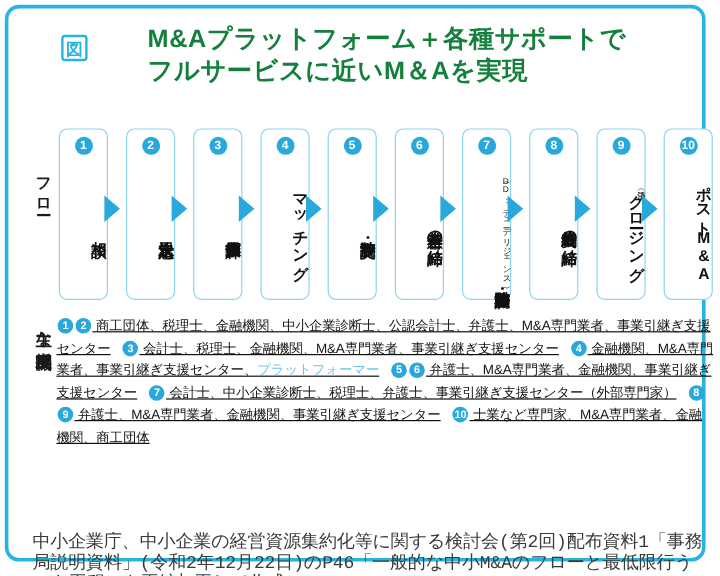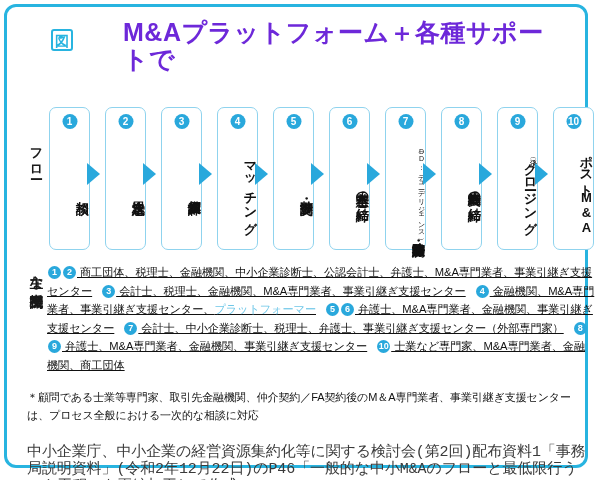--- a/index.html
+++ b/index.html
@@ -22,21 +22,21 @@
   .hdr{position:absolute;left:0;top:12px;width:100%;height:62px;}
   .zu-badge{
     position:absolute;left:44px;top:10px;
     width:22px;height:22px;
     border:2px solid #28b4e0;border-radius:3px;
     color:#28b4e0;font-size:14px;line-height:20px;text-align:center;
     font-weight:700;box-sizing:border-box;
   }
   .title{
     position:absolute;left:116px;top:0px;width:440px;
-    font-size:25px;line-height:27px;font-weight:700;color:#6d28d9;
+    font-size:21px;line-height:27px;font-weight:700;color:#15803d;
     letter-spacing:.5px;
   }
 
   
   .row-label{
     position:absolute;
     font-size:13px;font-weight:700;color:#1a1a1a;
     writing-mode:vertical-rl;text-orientation:upright;
     letter-spacing:2px;
   }
@@ -107,20 +107,21 @@
 </style>
 </head>
 <body>
 
 <div id="frame">
 
   <div class="hdr">
     <div class="zu-badge">図</div>
     <div class="title">
       <div>M&amp;Aプラットフォーム＋各種サポートで</div>
+      <div>フルサービスに近いM＆Aを実現</div>
     </div>
   </div>
 
   <div class="row-label" id="flow-label">フロー</div>
   <div class="row-label" id="org-label">主な支援機関</div>
 
   <div id="flow-band">
       <div class="step" style="left: 0px; width: 41px;">
         <div class="num">1</div>
         <div class="txt">
@@ -189,17 +190,16 @@
       <div class="step" style="left: 504px; width: 41px;">
         <div class="num">10</div>
         <div class="txt">
           <span>ポストM&amp;A</span>
         </div>
       </div>
     </div>
 
   <div id="org-band"><span><span class="inum">1</span><span class="inum">2</span><span> 商工団体、税理士、金融機関、中小企業診断士、公認会計士、弁護士、M&amp;A専門業者、事業引継ぎ支援センター</span></span><span class="gap"></span><span><span class="inum">3</span><span> 会計士、税理士、金融機関、M&amp;A専門業者、事業引継ぎ支援センター</span></span><span class="gap"></span><span><span class="inum">4</span><span> 金融機関、M&amp;A専門業者、事業引継ぎ支援センター、</span><span class="pf">プラットフォーマー</span></span><span class="gap"></span><span><span class="inum">5</span><span class="inum">6</span><span> 弁護士、M&amp;A専門業者、金融機関、事業引継ぎ支援センター</span></span><span class="gap"></span><span><span class="inum">7</span><span> 会計士、中小企業診断士、税理士、弁護士、事業引継ぎ支援センター（外部専門家）</span></span><span class="gap"></span><span><span class="inum">8</span><span class="inum">9</span><span> 弁護士、M&amp;A専門業者、金融機関、事業引継ぎ支援センター</span></span><span class="gap"></span><span><span class="inum">10</span><span> 士業など専門家、M&amp;A専門業者、金融機関、商工団体</span></span></div>
 
-  <div id="note">＊顧問である士業等専門家、取引先金融機関、仲介契約／FA契約後のM＆A専門業者、事業引継ぎ支援センターは、プロセス全般における一次的な相談に対応</div>
 
   <div id="source">中小企業庁、中小企業の経営資源集約化等に関する検討会(第2回)配布資料1「事務局説明資料」(令和2年12月22日)のP46「一般的な中小M&amp;Aのフローと最低限行うべき工程」を再編加工して作成。</div>
 
 </div>
 
 </body></html>

